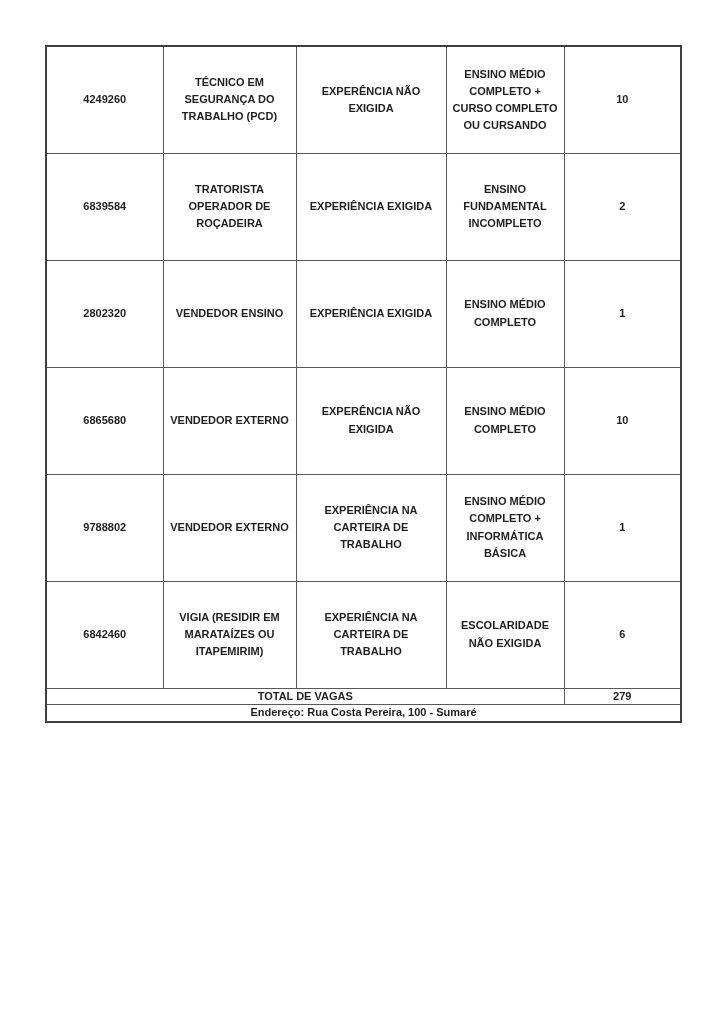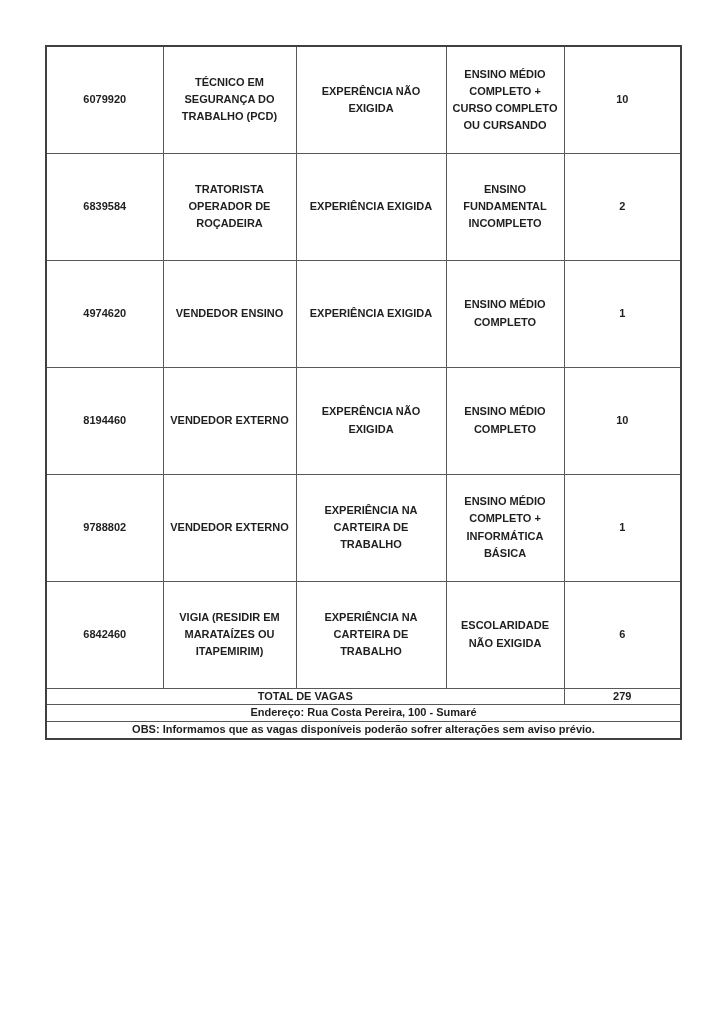--- a/index.html
+++ b/index.html
@@ -58,21 +58,21 @@
   <table class="vac-table">
     <colgroup>
       <col style="width:117px">
       <col style="width:133px">
       <col style="width:150px">
       <col style="width:118px">
       <col style="width:117px">
     </colgroup>
     <tbody>
       <tr class="data-row">
-        <td>6079920</td>
+        <td>4249260</td>
         <td>TÉCNICO EM
 SEGURANÇA DO
 TRABALHO (PCD)</td>
         <td>EXPERÊNCIA NÃO
 EXIGIDA</td>
         <td>ENSINO MÉDIO
 COMPLETO +
 CURSO COMPLETO
 OU CURSANDO</td>
         <td>10</td>
@@ -82,29 +82,29 @@
         <td>TRATORISTA
 OPERADOR DE
 ROÇADEIRA</td>
         <td>EXPERIÊNCIA EXIGIDA</td>
         <td>ENSINO
 FUNDAMENTAL
 INCOMPLETO</td>
         <td>2</td>
       </tr>
       <tr class="data-row">
-        <td>4974620</td>
+        <td>2802320</td>
         <td>VENDEDOR ENSINO</td>
         <td>EXPERIÊNCIA EXIGIDA</td>
         <td>ENSINO MÉDIO
 COMPLETO</td>
         <td>1</td>
       </tr>
       <tr class="data-row">
-        <td>8194460</td>
+        <td>6865680</td>
         <td>VENDEDOR EXTERNO</td>
         <td>EXPERÊNCIA NÃO
 EXIGIDA</td>
         <td>ENSINO MÉDIO
 COMPLETO</td>
         <td>10</td>
       </tr>
       <tr class="data-row">
         <td>9788802</td>
         <td>VENDEDOR EXTERNO</td>
@@ -129,18 +129,15 @@
 NÃO EXIGIDA</td>
         <td>6</td>
       </tr>
       <tr class="total-row">
         <td colspan="4">TOTAL DE VAGAS</td>
         <td>279</td>
       </tr>
       <tr class="addr-row">
         <td colspan="5">Endereço: Rua Costa Pereira, 100 - Sumaré</td>
       </tr>
-      <tr class="obs-row">
-        <td colspan="5">OBS: Informamos que as vagas disponíveis poderão sofrer alterações sem aviso prévio.</td>
-      </tr>
     </tbody>
   </table>
 </div>
 
 </body></html>

